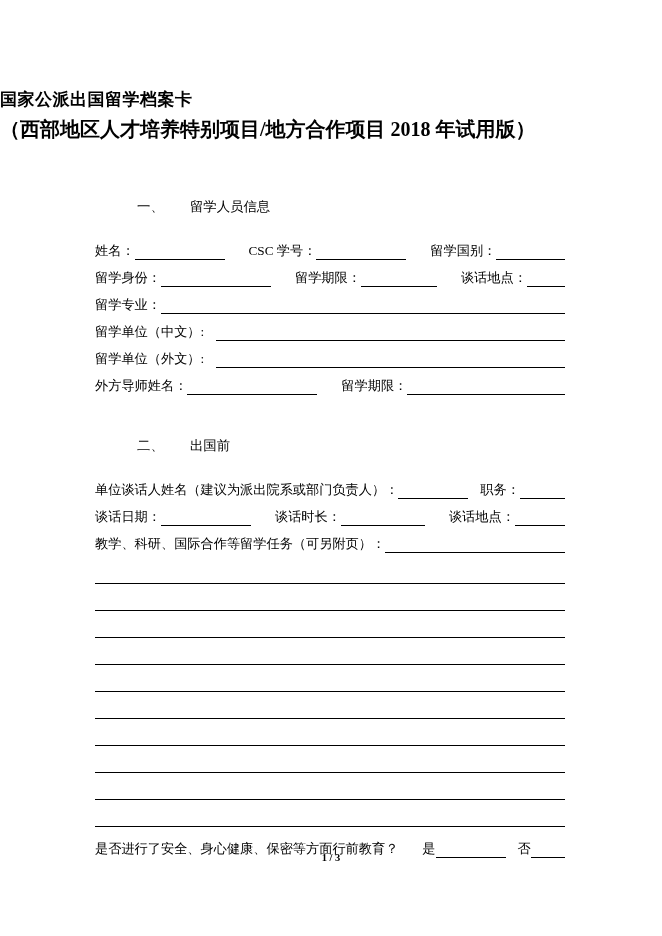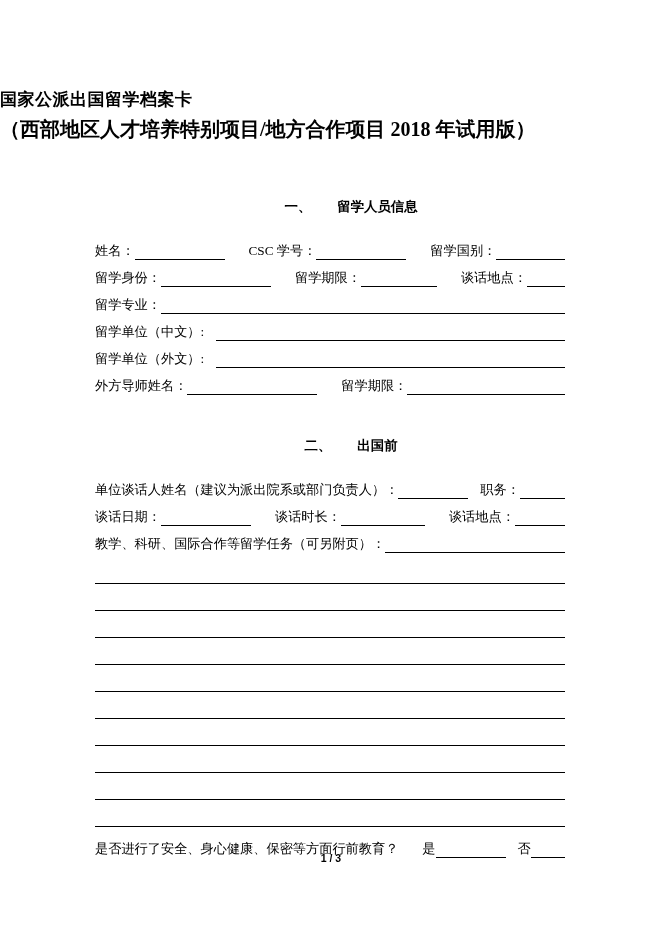--- a/index.html
+++ b/index.html
@@ -46,26 +46,25 @@
   
   .content {
     position: absolute;
     left: 95px;
     top: 182px;
     width: 470px;
     font-size: 13.2px;
   }
 
   .section-heading {
-    font-weight: bold;
+    font-weight: normal;
     font-size: 13.4px;
     padding-left: 22px;
     margin-bottom: 5px;
     white-space: pre;
-    text-align: center;
   }
   .section-heading .sec-num { margin-right: 26px; }
 
   .field-row {
     height: 27px;
     line-height: 27px;
     white-space: nowrap;
     display: flex;
     align-items: center;
   }
@@ -113,21 +112,21 @@
 
   
   .footer {
     position: absolute;
     left: 0;
     top: 852px;
     width: 662px;
     text-align: center;
     font-size: 10.5px;
     font-weight: bold;
-    font-family: Liberation Sans, sans-serif;
+    font-family: Liberation Serif, serif;
   }
 </style>
 </head>
 <body>
 
 <div id="page">
 
   <div class="title-block">
     <div class="title-line-1">国家公派出国留学档案卡</div>
     <div class="title-line-2">（西部地区人才培养特别项目/地方合作项目 2018 年试用版）</div>

